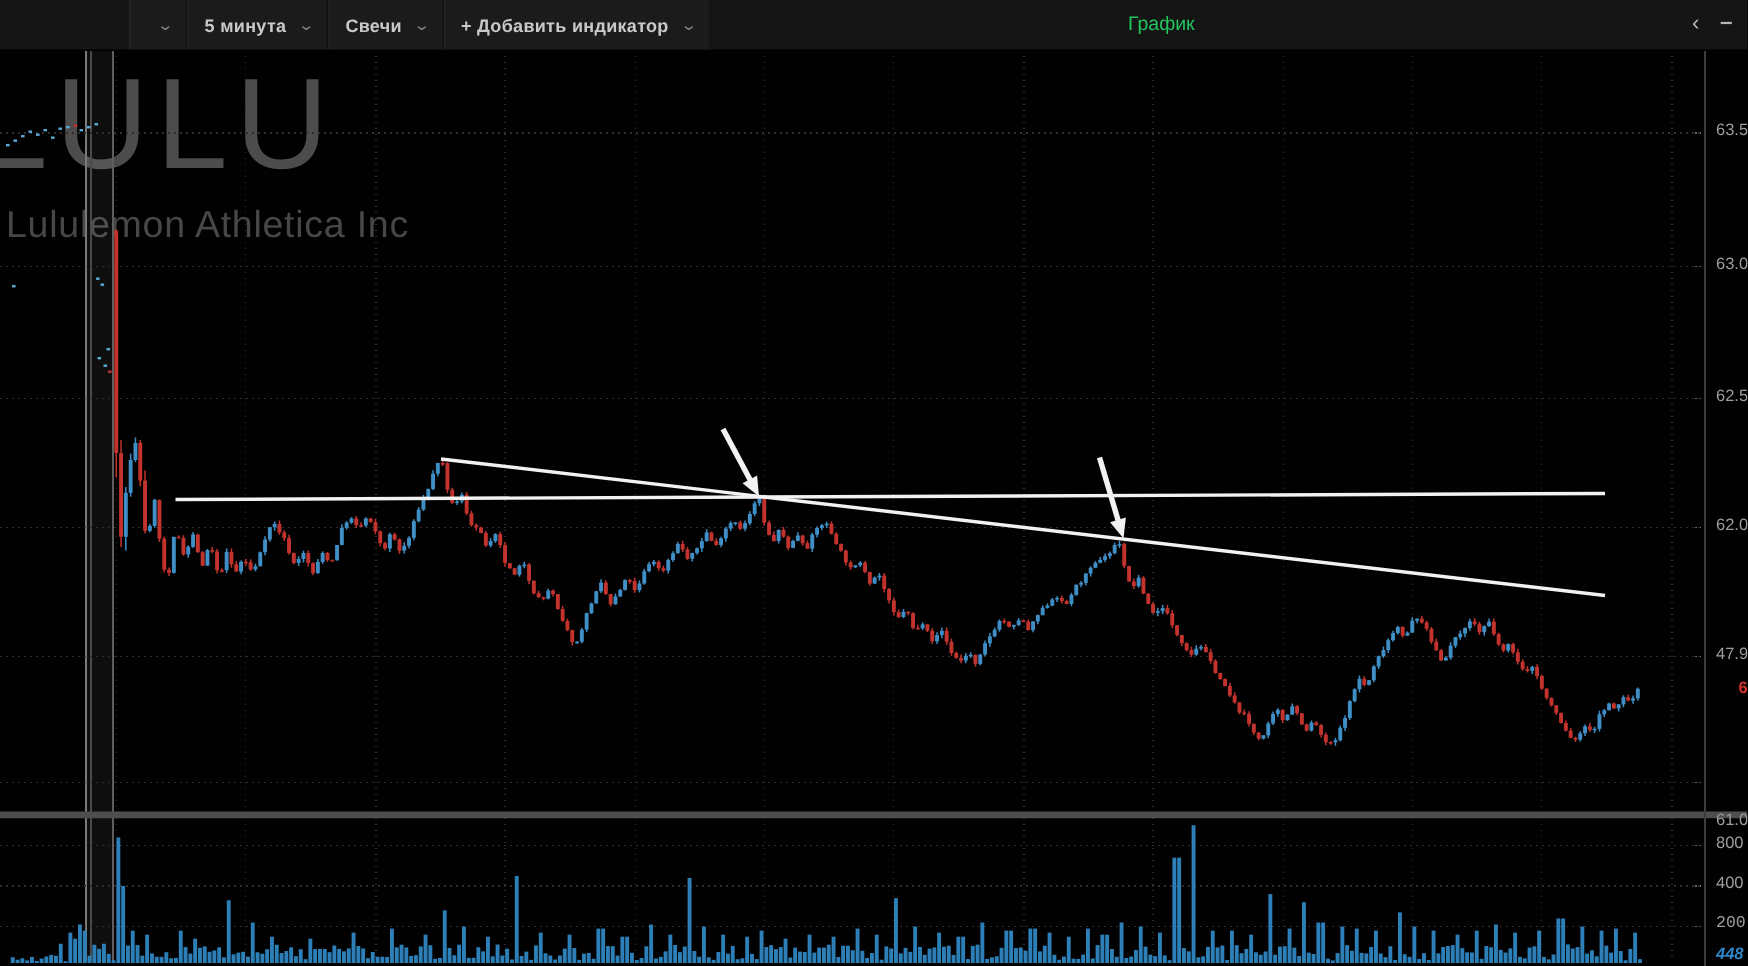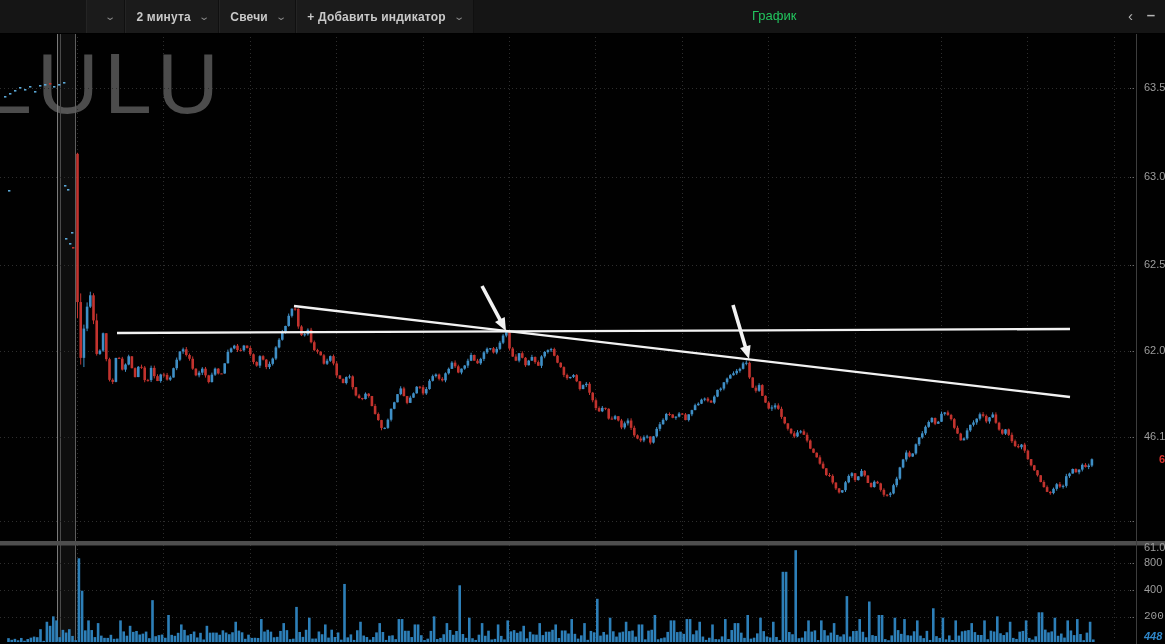--- a/index.html
+++ b/index.html
@@ -33,39 +33,40 @@
 <body>
 
 <div class="app">
 
   <div class="toolbar">
     <div class="tb-group">
       <span class="tb-label"></span>
       <span class="chev">⌄</span>
     </div>
     <div class="tb-group">
-      <span class="tb-label">2 минута</span>
+      <span class="tb-label">5 минута</span>
       <span class="chev">⌄</span>
     </div>
     <div class="tb-group">
       <span class="tb-label">Свечи</span>
       <span class="chev">⌄</span>
     </div>
     <div class="tb-group">
       <span class="tb-label">+ Добавить индикатор</span>
       <span class="chev">⌄</span>
     </div>
     <div class="tb-title">График</div>
     <div class="tb-ico tb-collapse">‹</div>
     <div class="tb-ico tb-min">–</div>
   </div>
 
   <div class="chart-wrap">
     <div class="watermark">
       <div class="wm-symbol">LULU</div>
+      <div class="wm-company">Lululemon Athletica Inc</div>
     </div>
     <svg id="chart" width="1165" height="644">
         <g>
           <rect x="57" y="33" width="19" height="608" fill="rgba(255,255,255,0.055)"></rect>
           <line x1="57.5" y1="33" x2="57.5" y2="641" stroke="#7a7a7a" stroke-width="1.4" shape-rendering="crispEdges"></line>
           <line x1="60.5" y1="33" x2="60.5" y2="641" stroke="#4a4a4a" stroke-width="1" shape-rendering="crispEdges"></line>
           <line x1="75.5" y1="33" x2="75.5" y2="641" stroke="#5e5e5e" stroke-width="1.2" shape-rendering="crispEdges"></line>
         </g>
         <g>
           <line x1="0" y1="88.5" x2="1136" y2="88.5" stroke="#2e2e2e" stroke-width="1" stroke-dasharray="1 3" shape-rendering="crispEdges"></line>
@@ -1117,21 +1118,21 @@
           <line x1="1130" y1="563.5" x2="1136" y2="563.5" stroke="#6a6a6a" stroke-width="1" stroke-dasharray="1 2" shape-rendering="crispEdges"></line>
           <line x1="1130" y1="590.5" x2="1136" y2="590.5" stroke="#6a6a6a" stroke-width="1" stroke-dasharray="1 2" shape-rendering="crispEdges"></line>
           <line x1="1130" y1="617.5" x2="1136" y2="617.5" stroke="#6a6a6a" stroke-width="1" stroke-dasharray="1 2" shape-rendering="crispEdges"></line>
         </g>
       </svg>
     <div id="labels">
         <div class="ax-lbl" style="top: 81px;">63.5</div>
         <div class="ax-lbl" style="top: 170px;">63.0</div>
         <div class="ax-lbl" style="top: 258px; text-align: right;">62.5</div>
         <div class="ax-lbl" style="top: 344px;">62.0</div>
-        <div class="ax-lbl" style="top: 430px;">46.1</div>
+        <div class="ax-lbl" style="top: 430px;">47.9</div>
         <div class="ax-lbl" style="top: 541px;">61.0</div>
         <div class="ax-lbl ax-last-price" style="top: 453px;">61.3</div>
         <div class="ax-lbl" style="top: 556px;">800</div>
         <div class="ax-lbl" style="top: 583px;">400</div>
         <div class="ax-lbl" style="top: 610px; font-family: Liberation Mono, monospace;">200</div>
         <div class="ax-lbl ax-last-vol" style="top: 630px;">448</div>
       </div>
   </div>
 
 </div>

